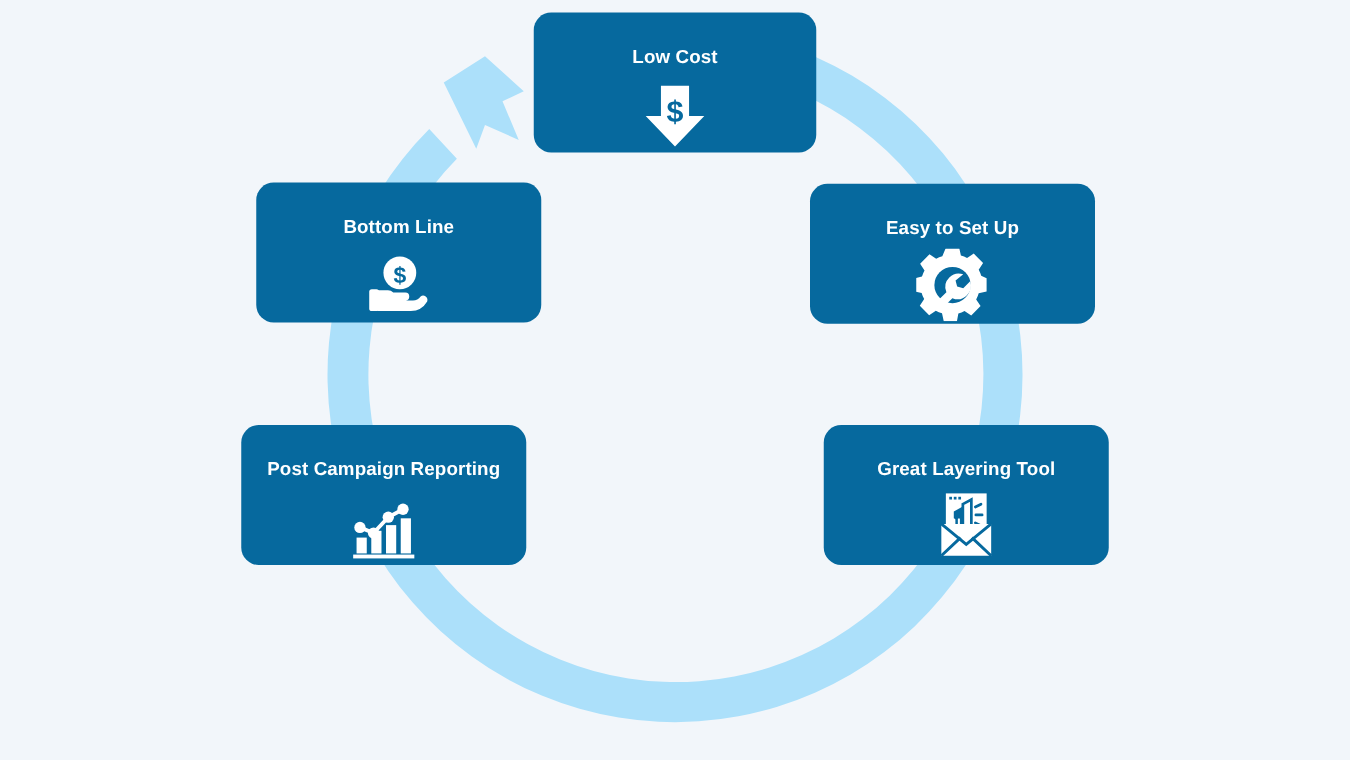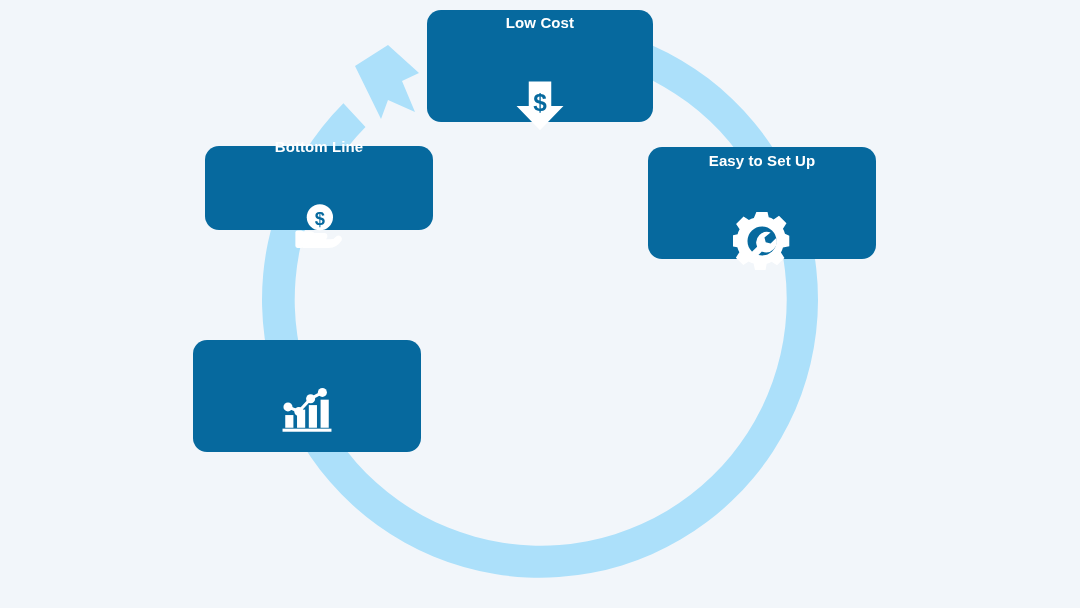--- a/index.html
+++ b/index.html
@@ -27,24 +27,23 @@
     height: 608px;
     pointer-events: none;
   }
   .node {
     position: absolute;
     background: #06699e;
     border-radius: 14px;
     display: flex;
     flex-direction: column;
     align-items: center;
-    justify-content: center;
+    justify-content: flex-end;
     box-sizing: border-box;
     padding-top: 14px;
-    gap: 37px;
   }
   .node-label {
     color: #ffffff;
     font-size: 15px;
     font-weight: bold;
     line-height: 19px;
     letter-spacing: 0.1px;
     text-align: center;
     white-space: nowrap;
   }
@@ -59,21 +58,21 @@
   .node-icon svg {
     display: block;
   }
 
   
   #node-low-cost      { left: 427px; top: 10px;  width: 226px; height: 112px; }
   #node-easy-setup    { left: 648px; top: 147px; width: 228px; height: 112px; }
   #node-layering      { left: 659px; top: 340px; width: 228px; height: 112px; }
   #node-personalized  { left: 427px; top: 486px; width: 226px; height: 112px; }
   #node-reporting     { left: 193px; top: 340px; width: 228px; height: 112px; }
-  #node-bottom-line   { left: 205px; top: 146px; width: 228px; height: 84px; }
+  #node-bottom-line   { left: 205px; top: 146px; width: 228px; height: 112px; }
 </style>
 </head>
 <body>
 
 <div id="canvas">
 
   <svg id="ring-layer" viewBox="0 0 1080 608" width="1080" height="608" aria-hidden="true">
 
     <path d="M 528 22
              A 278 278 0 1 1 343.4 103.2
@@ -98,23 +97,47 @@
     <div class="node-label">Easy to Set Up</div>
     <div class="node-icon">
       <svg viewBox="0 0 64 64" width="58" height="58">
         <path fill="#ffffff" d="M26 2 h12 l1.6 7.2 a23 23 0 0 1 5.6 2.3 l6.1-4 8.5 8.5 -4 6.1 a23 23 0 0 1 2.3 5.6 L63 30 v12 l-7.2 1.6 a23 23 0 0 1-2.3 5.6 l4 6.1 -8.5 8.5 -6.1-4 a23 23 0 0 1-5.6 2.3 L36 69 H24 l-1.6-7.2 a23 23 0 0 1-5.6-2.3 l-6.1 4 -8.5-8.5 4-6.1 a23 23 0 0 1-2.3-5.6 L-3 42 V30 l7.2-1.6 a23 23 0 0 1 2.3-5.6 l-4-6.1 8.5-8.5 6.1 4 a23 23 0 0 1 5.6-2.3 Z" transform="translate(1,-3) scale(0.97)"></path>
         <circle cx="32" cy="32" r="16" fill="#06699e"></circle>
         <path fill="#ffffff" d="M41.5 22.6 a11.8 11.8 0 0 0-12.3 2.8 11.8 11.8 0 0 0-2.6 12.9 l-5.4 5.4 a2.6 2.6 0 0 0 0 3.7 l1.6 1.6 a2.6 2.6 0 0 0 3.7 0 l5.4-5.4 a11.8 11.8 0 0 0 12.9-2.6 11.8 11.8 0 0 0 2.8-12.3 l-6.1 6.1 -5.4-1.4 -1.4-5.4 Z"></path>
       </svg>
     </div>
   </div>
 
+  <div class="node" id="node-layering">
+    <div class="node-label">Great Layering Tool</div>
+    <div class="node-icon">
+      <svg viewBox="0 0 64 64" width="60" height="58">
+
+        <rect x="14" y="3" width="36" height="34" fill="#ffffff"></rect>
+        <rect x="17" y="6" width="2.4" height="2.4" fill="#06699e"></rect>
+        <rect x="21" y="6" width="2.4" height="2.4" fill="#06699e"></rect>
+        <rect x="25" y="6" width="2.4" height="2.4" fill="#06699e"></rect>
+
+        <path d="M21 19 L30 14 L30 30 L21 25 Z" fill="#06699e"></path>
+        <path d="M29 12.5 L36.5 8.5 L36.5 35.5 L29 31.5 Z" fill="#ffffff" stroke="#06699e" stroke-width="2.4"></path>
+        <rect x="23.5" y="24" width="4" height="12" rx="1.4" fill="#ffffff" stroke="#06699e" stroke-width="2.2"></rect>
+        <line x1="40" y1="15" x2="45" y2="12.5" stroke="#06699e" stroke-width="2.4" stroke-linecap="round"></line>
+        <line x1="40.5" y1="22" x2="46" y2="22" stroke="#06699e" stroke-width="2.4" stroke-linecap="round"></line>
+        <line x1="40" y1="29" x2="45" y2="31.5" stroke="#06699e" stroke-width="2.4" stroke-linecap="round"></line>
+
+        <path d="M10 30 L54 30 L54 58 L10 58 Z" fill="#ffffff"></path>
+        <path d="M10 30 L32 48 L54 30" fill="none" stroke="#06699e" stroke-width="2.6"></path>
+        <path d="M10 58 L27 42 M54 58 L37 42" fill="none" stroke="#06699e" stroke-width="2.6"></path>
+      </svg>
+    </div>
+  </div>
 
 
   <div class="node" id="node-reporting">
+    <div class="node-label">Post Campaign Reporting</div>
     <div class="node-icon">
       <svg viewBox="0 0 64 64" width="60" height="58">
 
         <polyline points="11,33 23,38 36,24 49,17" fill="none" stroke="#ffffff" stroke-width="3.4"></polyline>
         <circle cx="11" cy="33" r="5" fill="#ffffff"></circle>
         <circle cx="23" cy="38" r="5" fill="#ffffff"></circle>
         <circle cx="36" cy="24" r="5" fill="#ffffff"></circle>
         <circle cx="49" cy="17" r="5" fill="#ffffff"></circle>
 
         <rect x="8" y="42" width="9" height="14" fill="#ffffff"></rect>

